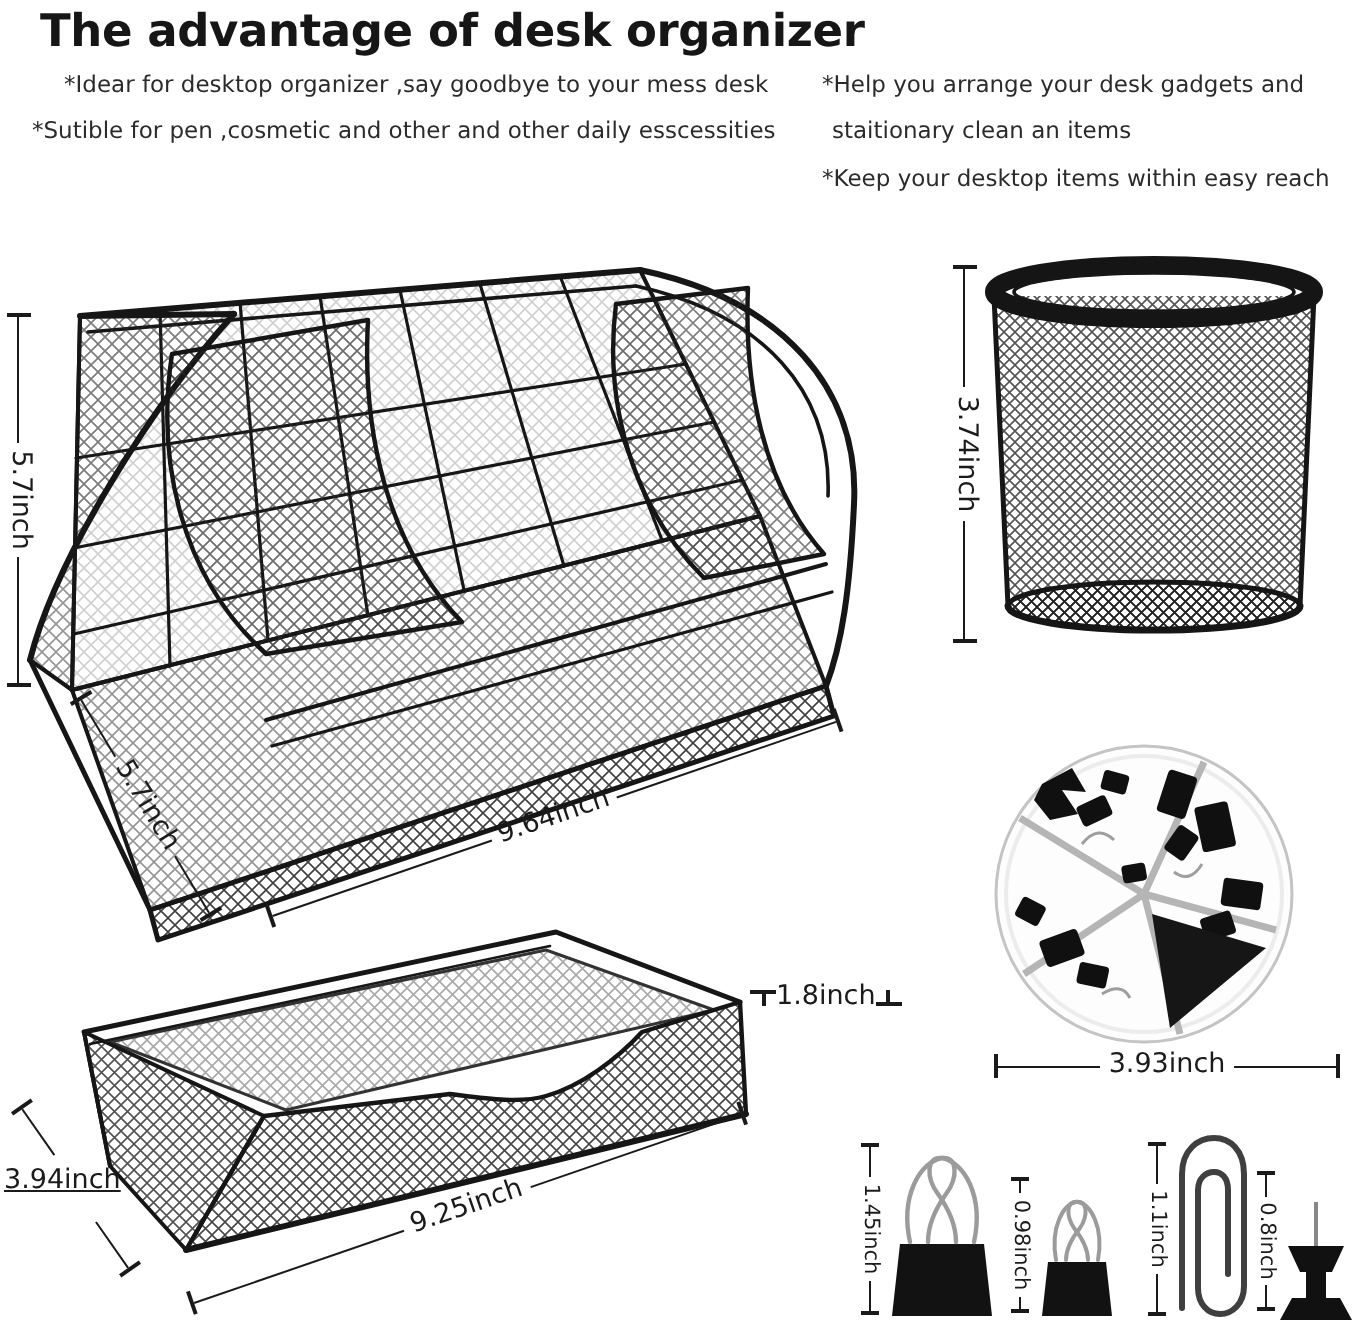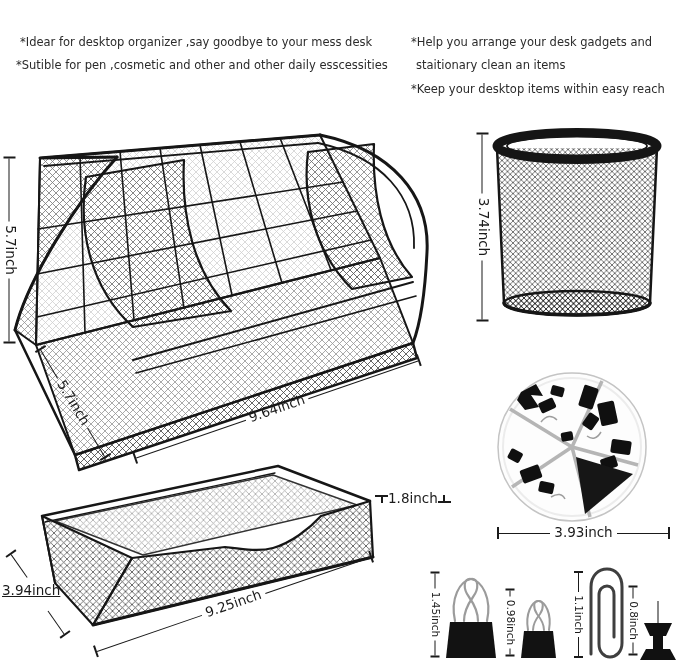--- a/index.html
+++ b/index.html
@@ -23,22 +23,23 @@
   .vdim18 .stem{width:2px;height:6px;background:#1a1a1a;}
   .vdim18 .lbl{font-size:13.5px;color:#1b1b1b;padding:3px 0;line-height:1;}
   .lbl394{position:absolute;font-size:13.5px;color:#1b1b1b;white-space:nowrap;line-height:1;text-decoration:underline;}
   svg{position:absolute;}
 </style>
 </head>
 <body>
 
 <div id="canvas">
 
-
-  <div class="feature" style="left:20px;top:37px;">*Idear for desktop organizer ,say goodbye to your mess desk</div>
+  <div class="title">The advantage of desk organizer</div>
+
+  <div class="feature" style="left:32px;top:37px;">*Idear for desktop organizer ,say goodbye to your mess desk</div>
   <div class="feature" style="left:16px;top:60px;">*Sutible for pen ,cosmetic and other and other daily esscessities</div>
 
   <div class="feature" style="left:411px;top:37px;">*Help you arrange your desk gadgets and</div>
   <div class="feature" style="left:416px;top:60px;">staitionary clean an items</div>
   <div class="feature" style="left:411px;top:84px;">*Keep your desktop items within easy reach</div>
 
   <svg style="left:0;top:130px;" width="450" height="350" viewBox="0 0 450 350">
     <defs>
       <pattern id="mA" width="7" height="7" patternUnits="userSpaceOnUse">
         <path d="M0,7 L7,0 M0,0 L7,7" stroke="#2a2a2a" stroke-width="0.8" fill="none"></path>

